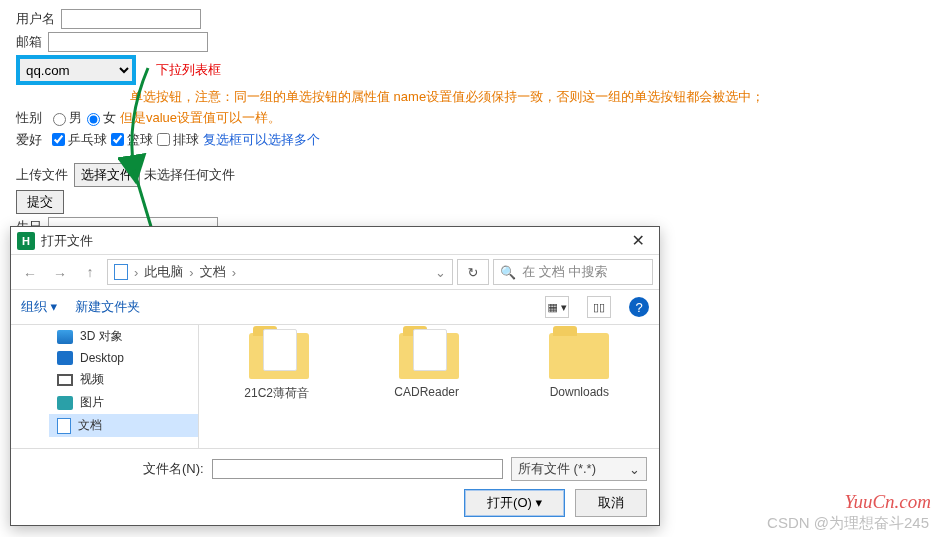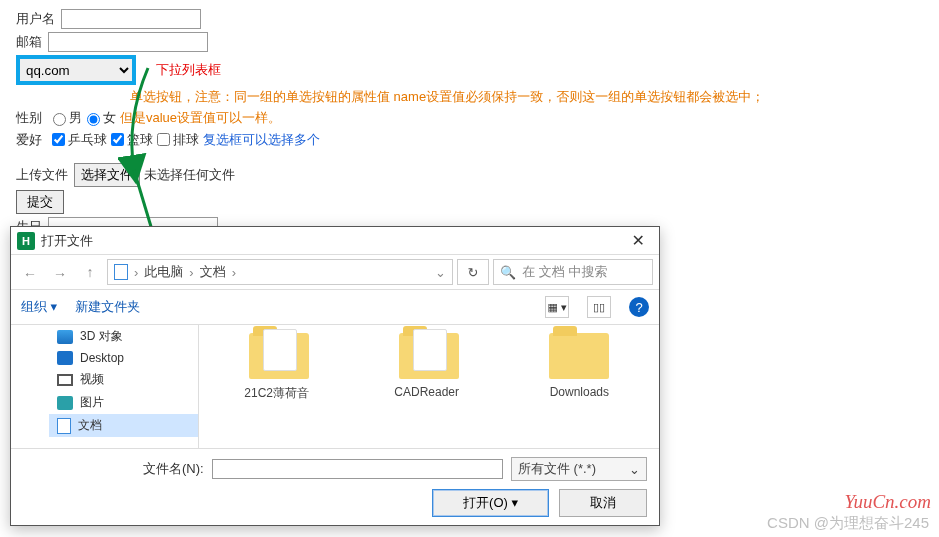--- a/index.html
+++ b/index.html
@@ -287,21 +287,21 @@
   background: #f5f5f5;
 }
 .btn-row {
   display: flex;
   gap: 10px;
   justify-content: flex-end;
 }
 .win-btn {
   border: 1px solid #aaa;
   background: #efefef;
-  padding: 4px 30px;
+  padding: 4px 22px;
   font-family: inherit;
   font-size: 13px;
 }
 .win-btn.primary {
   border: 1px solid #3a8adb;
   box-shadow: 0 0 0 1px #a8c8ee inset;
 }
 .watermark {
   position: absolute;
   right: 8px;

